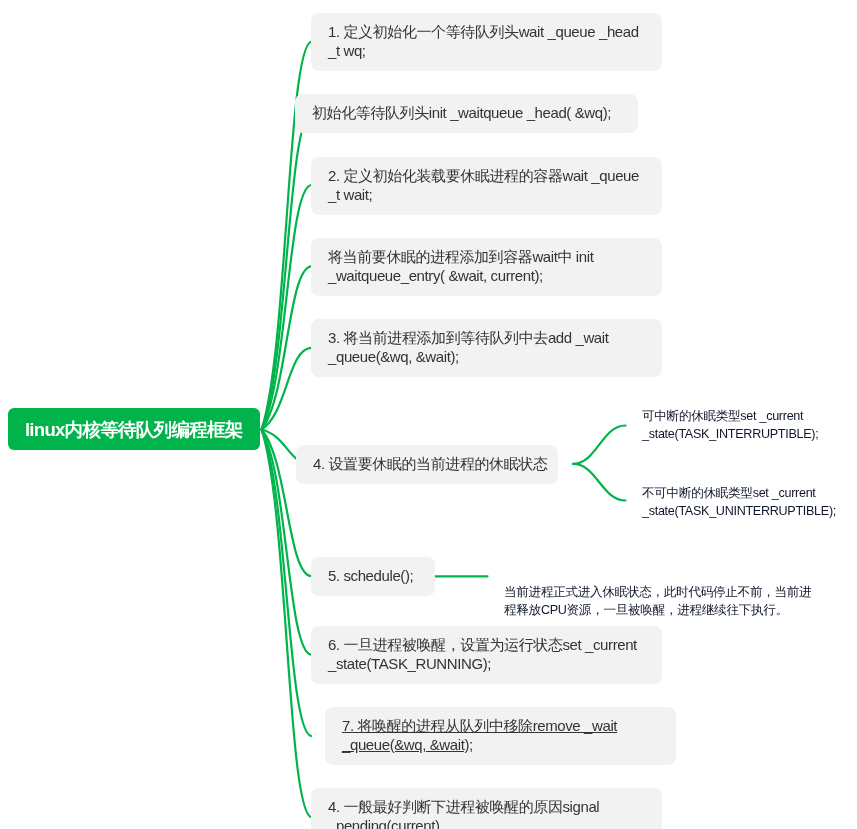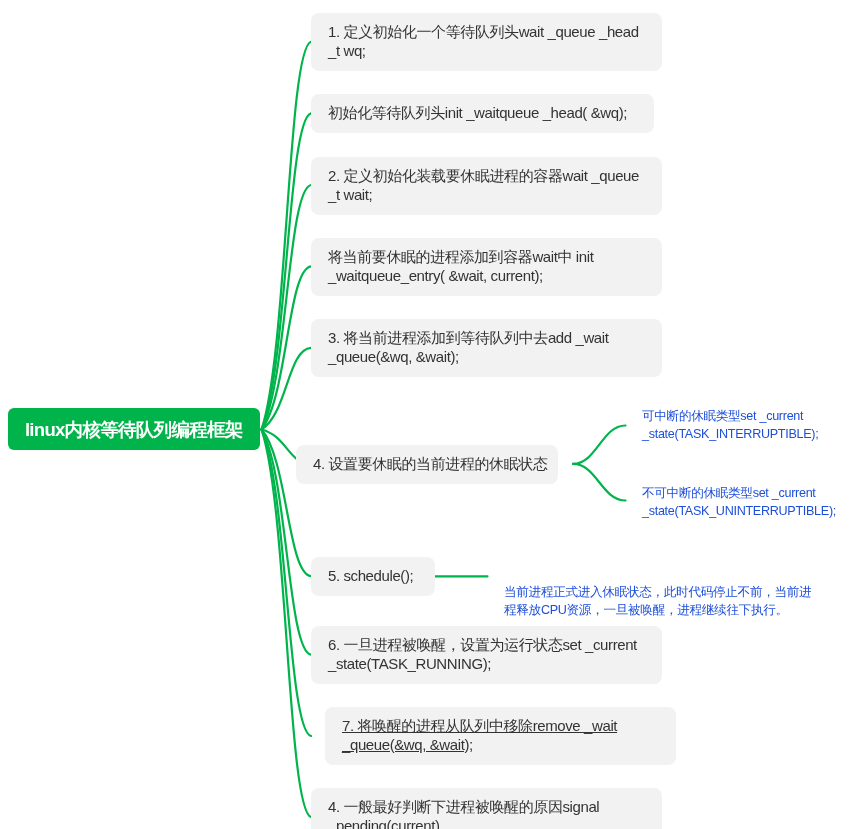--- a/index.html
+++ b/index.html
@@ -7,21 +7,21 @@
        font-family:"Liberation Sans","DejaVu Sans",sans-serif;
        }
   #stage{position:relative;width:857px;height:829px;background:#fff;}
   #edges{position:absolute;left:0;top:0;width:857px;height:829px;}
   .root-node{position:absolute;display:flex;align-items:center;justify-content:center;
       background:#00b44b;color:#ffffff;border-radius:6px;font-size:18.5px;letter-spacing:-0.7px;}
   .root-label{display:block;white-space:pre;font-weight:bold;}
   .topic{position:absolute;background:#f2f2f2;border-radius:8px;color:#333333;
       font-size:15px;line-height:19px;letter-spacing:-0.4px;box-sizing:border-box;padding:8.5px 17px 10.5px;white-space:normal;}
   .topic-line{display:block;height:19px;line-height:19px;white-space:pre;}
-  .leaf{position:absolute;color:#1d4ed8;font-size:12.6px;line-height:17.5px;letter-spacing:-0.3px;white-space:normal;}
+  .leaf{position:absolute;color:#0f172a;font-size:12.6px;line-height:17.5px;letter-spacing:-0.3px;white-space:normal;}
   .leaf-line{display:block;height:17.5px;line-height:17.5px;white-space:pre;}
 </style>
 </head>
 <body>
 
 <div id="stage">
   <svg id="edges" viewBox="0 0 857 829">
       <path d="M261.5,429.5 C287.6,351.94 287.6,48.68 311,41.7" fill="none" stroke="#00b44b" stroke-width="2.2" stroke-linecap="round"></path>
       <path d="M261.5,429.5 C287.6,366.28 287.6,119.09 311,113.4" fill="none" stroke="#00b44b" stroke-width="2.2" stroke-linecap="round"></path>
       <path d="M261.5,429.5 C287.6,380.60 287.6,189.40 311,185" fill="none" stroke="#00b44b" stroke-width="2.2" stroke-linecap="round"></path>
@@ -37,21 +37,21 @@
       <path d="M435,576.3 L487.5,576.3" fill="none" stroke="#00b44b" stroke-width="2.2" stroke-linecap="round"></path>
     </svg>
   <div class="root-node" style="left:8px;top:408.4px;width:251.5px;height:41.5px;">
     <span class="root-label">linux内核等待队列编程框架</span>
   </div>
 
   <div class="topic" style="left:311px;top:13px;width:351px;height:57.5px;">
       <div class="topic-line">1. 定义初始化一个等待队列头wait _queue _head</div>
       <div class="topic-line">_t wq;</div>
   </div>
-  <div class="topic" style="left:311px;top:94px;width:343px;height:38.5px;">
+  <div class="topic" style="left:295px;top:94px;width:343px;height:38.5px;">
       <div class="topic-line">初始化等待队列头init _waitqueue _head( &amp;wq);</div>
   </div>
   <div class="topic" style="left:311px;top:157px;width:351px;height:57.5px;">
       <div class="topic-line">2. 定义初始化装载要休眠进程的容器wait _queue</div>
       <div class="topic-line">_t wait;</div>
   </div>
   <div class="topic" style="left:311px;top:238px;width:351px;height:57.5px;">
       <div class="topic-line">将当前要休眠的进程添加到容器wait中 init</div>
       <div class="topic-line">_waitqueue_entry( &amp;wait, current);</div>
   </div>

